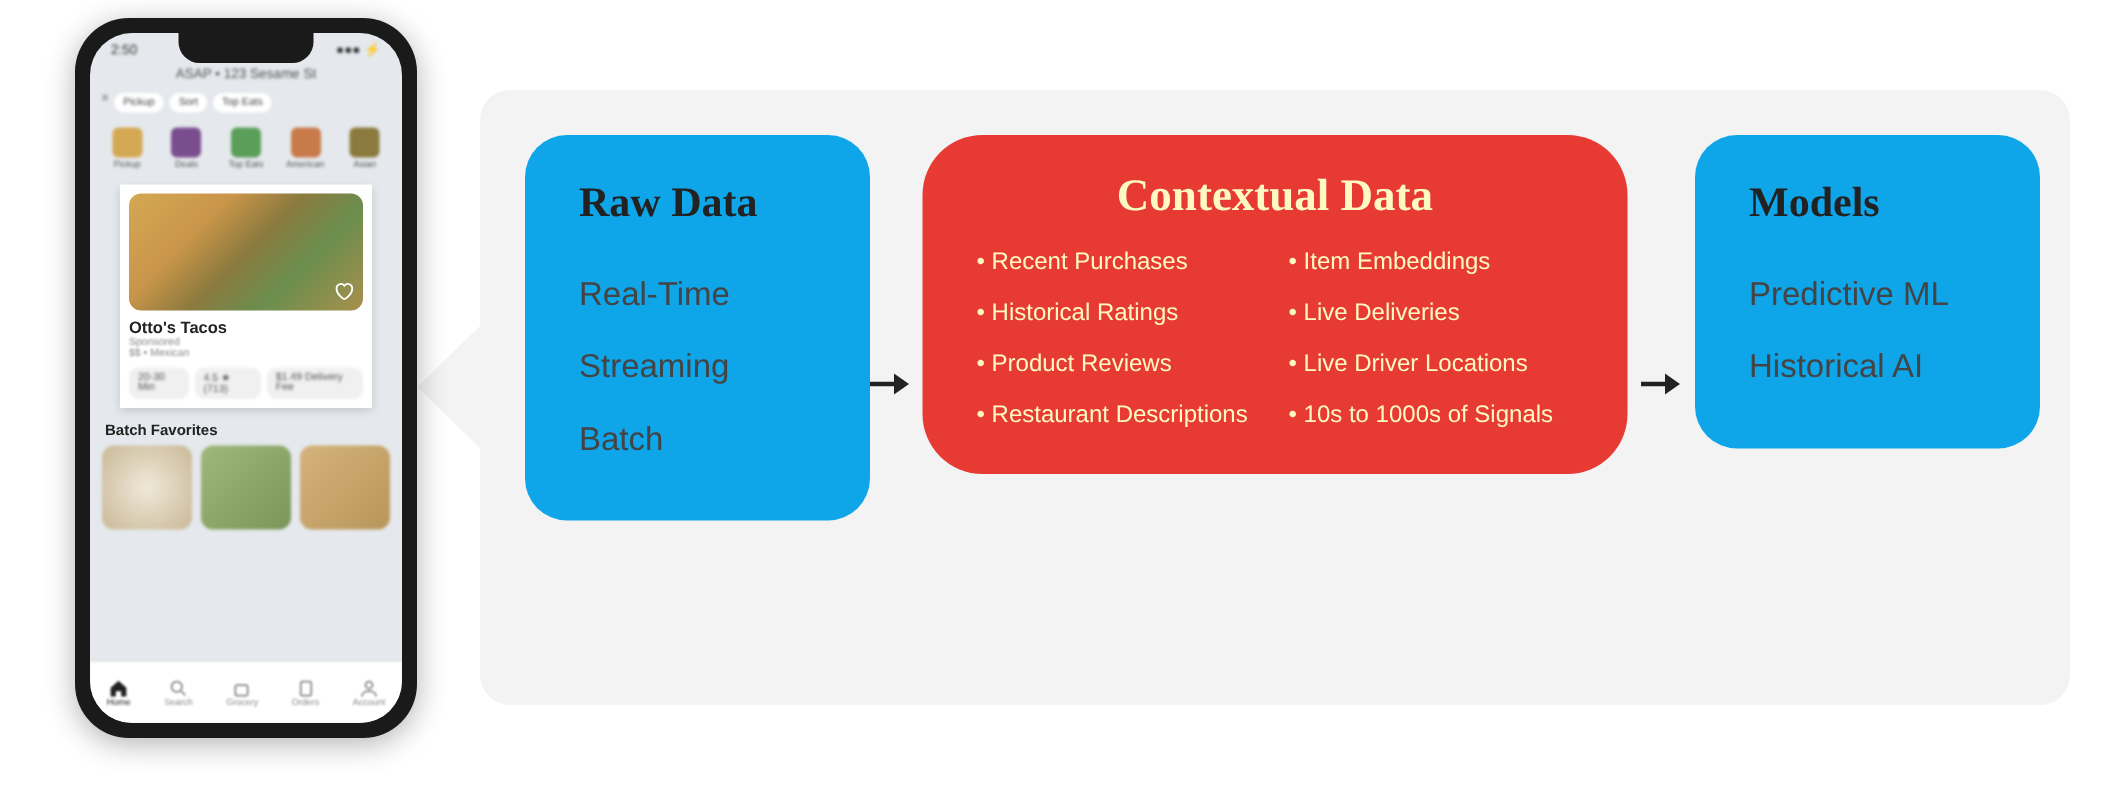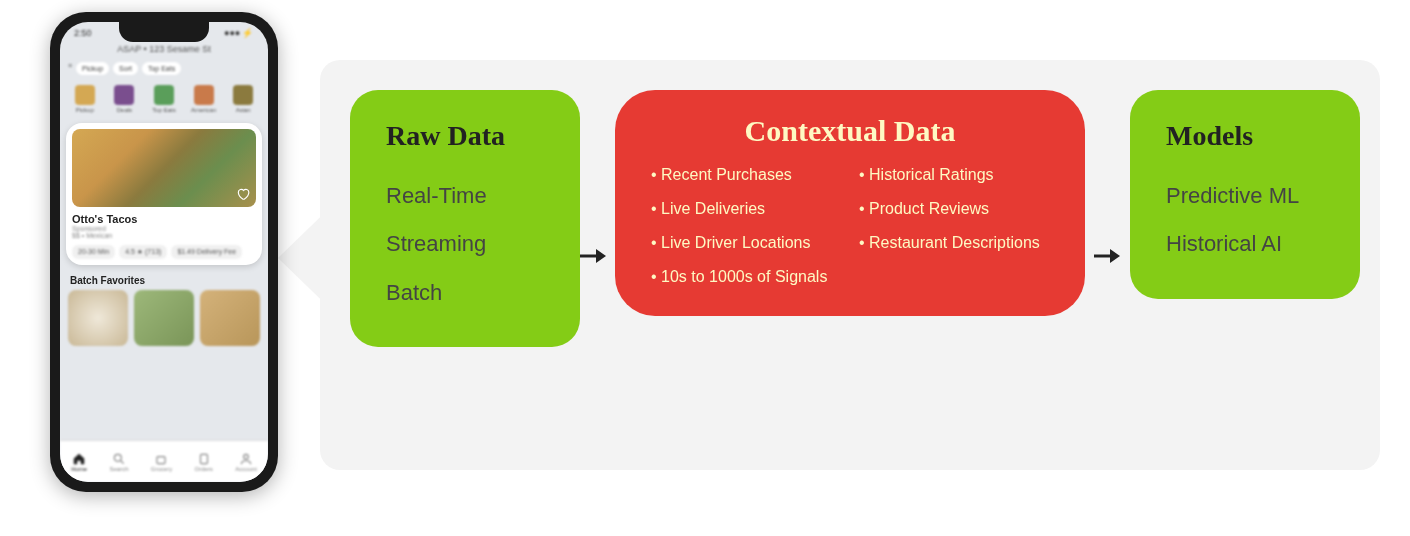--- a/index.html
+++ b/index.html
@@ -87,23 +87,23 @@
       padding: 6px 8px;
       filter: blur(1.2px);
     }
     .phone-cat {
       display:flex; flex-direction:column; align-items:center;
       font-size:6px; color:#555; font-family:-apple-system,sans-serif;
       width: 36px;
     }
     .phone-cat-icn { width:20px; height:20px; border-radius:4px; margin-bottom:2px; }
     .phone-focus-card {
-      margin: 4px 6px;
+      margin: 4px 20px;
       background: #fff;
-      border-radius: 16px;
+      border-radius: 0;
       padding: 6px;
       box-shadow: 0 2px 6px rgba(0,0,0,0.15);
     }
     .pf-img {
       width:100%; height:78px; border-radius:8px;
       background: linear-gradient(135deg,#d4a853 0%,#c9954a 30%,#8b7a3e 50%,#6b8e4e 70%,#a8904c 100%);
       position: relative;
     }
     .pf-heart { position:absolute; right:6px; bottom:6px; width:14px; height:14px; color:#fff; }
     .pf-name { font-size:11px; font-weight:600; color:#222; margin-top:6px; font-family:-apple-system,sans-serif;}
@@ -119,21 +119,21 @@
       display:flex; justify-content:space-around; align-items:center;
       border-top:1px solid #ddd; filter: blur(0.8px);
     }
     .tab-item { display:flex; flex-direction:column; align-items:center; font-size:6px; color:#888; font-family:-apple-system,sans-serif;}
     .tab-item.active { color:#222; }
     .tab-icn { width:14px; height:14px; }
 
     
     .card {
       position: absolute;
-      background: #84cc16;
+      background: #0ea5e9;
       border-radius: 28px;
       padding: 30px 36px;
     }
     .card-raw { left: 350px; top: 90px; width: 230px; }
     .card-models { left: 1130px; top: 90px; width: 230px; }
     .card h2 {
       font-size: 28px;
       font-weight: 600;
       margin-bottom: 20px;
       color: #222;
@@ -304,20 +304,21 @@
 
 <svg class="arrow a1" viewBox="0 0 28 20">
   <line x1="0" y1="10" x2="18" y2="10" stroke="currentColor" stroke-width="3"></line>
   <path d="M16 3 L26 10 L16 17 Z" fill="currentColor"></path>
 </svg>
 
 <div class="red-card">
   <h2>Contextual Data</h2>
   <div class="bullets">
     <div class="bullet">Recent Purchases</div>
+    <div class="bullet">Item Embeddings</div>
     <div class="bullet">Historical Ratings</div>
     <div class="bullet">Live Deliveries</div>
     <div class="bullet">Product Reviews</div>
     <div class="bullet">Live Driver Locations</div>
     <div class="bullet">Restaurant Descriptions</div>
     <div class="bullet">10s to 1000s of Signals</div>
   </div>
 </div>
 
 <svg class="arrow a2" viewBox="0 0 28 20">

